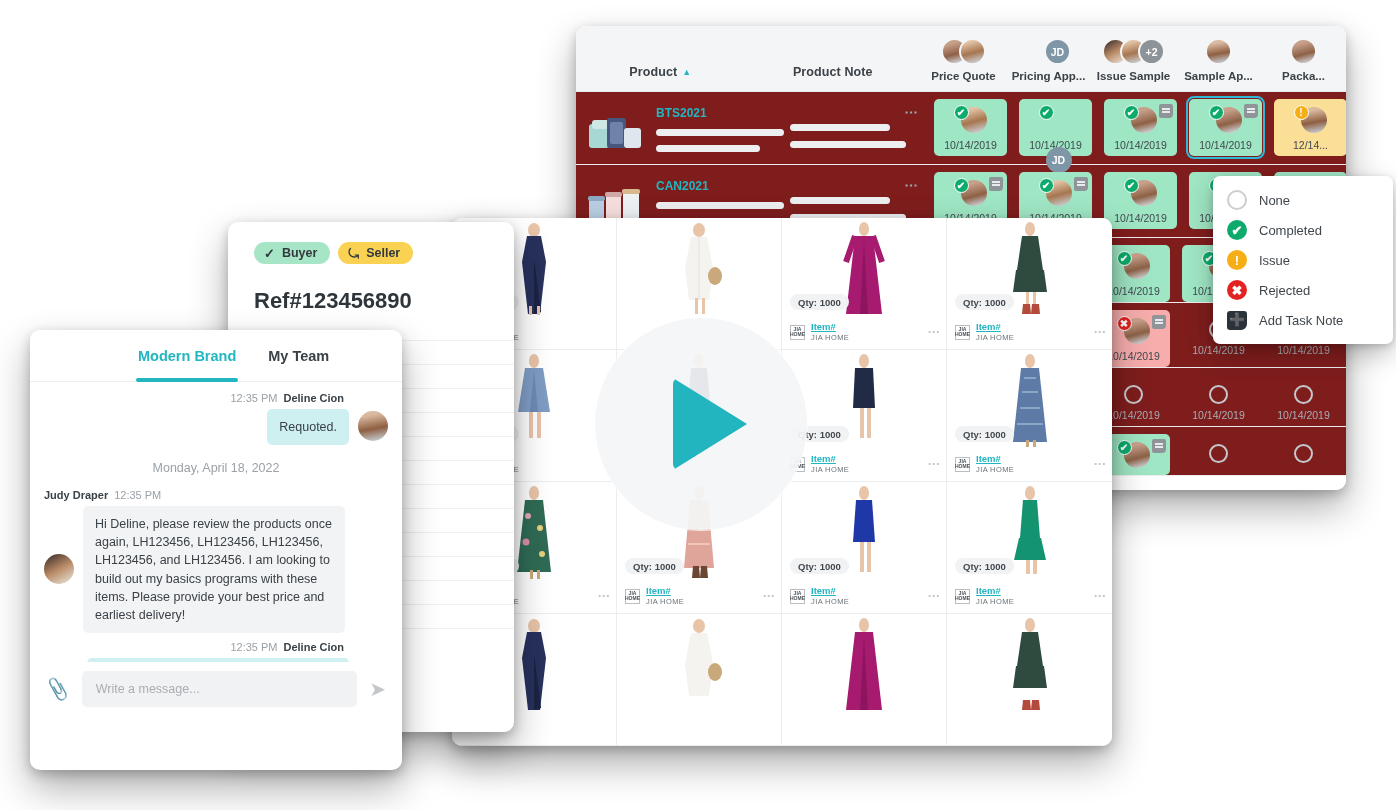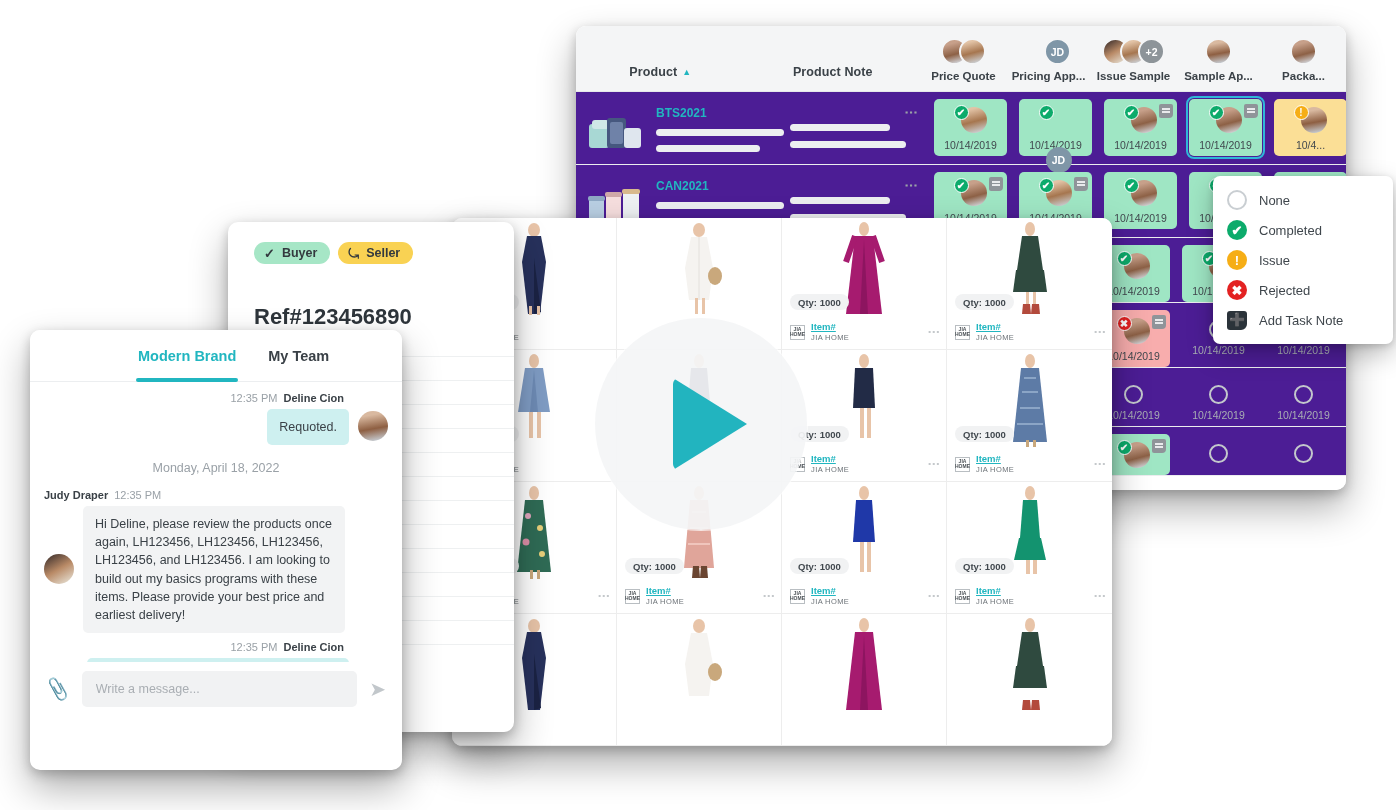--- a/index.html
+++ b/index.html
@@ -77,21 +77,21 @@
   .tw-grouprow {
     display: flex; align-items: center; height: 25px;
     background: #fafbfb; border-bottom: 1px solid #ebedee;
     font-size: 11.5px;
   }
   .tw-grouprow .grp-name { padding-left: 14px; font-weight: bold; color: #3f464c; }
   .tw-grouprow .grp-link { color: #21b6c0; font-weight: bold; margin-left: 4px; }
   .tw-grouprow .grp-upd { margin-left: auto; color: #9aa1a7; padding-right: 18px; }
 
   
-  .tw-row { display: flex; border-bottom: 1px solid #ecedef; background: #4c1d95; }
+  .tw-row { display: flex; border-bottom: 1px solid #ecedef; background: #7f1d1d; }
   .tw-row-product { width: 232px; display: flex; padding: 10px 0 10px 10px; }
   .thumb { width: 58px; height: 52px; flex: 0 0 58px; position: relative; }
   .tw-row-meta { flex: 1; padding-left: 12px; padding-top: 4px; }
   .sku { font-size: 12px; font-weight: bold; color: #21b6c0; }
   .skel { height: 7px; border-radius: 4px; background: #eceef0; margin-top: 9px; }
   .tw-row-note { width: 243px; padding: 22px 22px 10px 6px; position: relative; }
   .tw-row-note .skel { margin-top: 10px; }
   .kebab {
     position: absolute; right: 12px; top: 14px;
     color: #9aa1a7; font-size: 13px; letter-spacing: 0; line-height: .7;
@@ -229,21 +229,21 @@
   #refWindow { left: 228px; top: 222px; width: 286px; height: 510px; z-index: 3; }
   .rw-inner { padding: 20px 0 0 26px; }
   .pills { display: flex; }
   .pill {
     display: flex; align-items: center; border-radius: 14px;
     padding: 4px 13px 4px 10px; font-size: 12.5px; font-weight: bold; color: #33393e;
   }
   .pill.buyer { background: #a6e6c6; }
   .pill.seller { background: #f9d253; margin-left: 8px; }
   .pill .pico { margin-right: 7px; font-size: 13px; line-height: 1; }
-  .refno { margin-top: 40px; font-size: 22px; font-weight: bold; color: #2e353b; }
+  .refno { margin-top: 24px; font-size: 22px; font-weight: bold; color: #2e353b; }
   .rw-list { margin-top: 26px; }
   .rw-li {
     height: 24px; border-top: 1px solid #eef0f1;
     display: flex; align-items: center;
     font-size: 12.5px; color: #41484e; padding-left: 2px;
   }
 
   
   #chatWindow { left: 30px; top: 330px; width: 372px; height: 440px; z-index: 4; }
   .chat-tabs {
@@ -419,21 +419,21 @@
               </div>
               <span class="date">10/14/2019</span>
             </div>
           </div>
           <div class="tcellwrap">
             <div class="tcell yellow">
               <div class="avbadge">
                 <div class="avi av-d"></div>
                 <div class="st iss">!</div>
               </div>
-              <span class="date">10/4...</span>
+              <span class="date">12/14...</span>
             </div>
           </div>
         </div>
       </div>
 
       <div class="tw-row">
         <div class="tw-row-product">
           <div class="thumb">
             <svg viewBox="0 0 58 52" width="58" height="52">
               <rect x="3" y="24" width="15" height="22" rx="2" fill="#b9cfe3"></rect>

